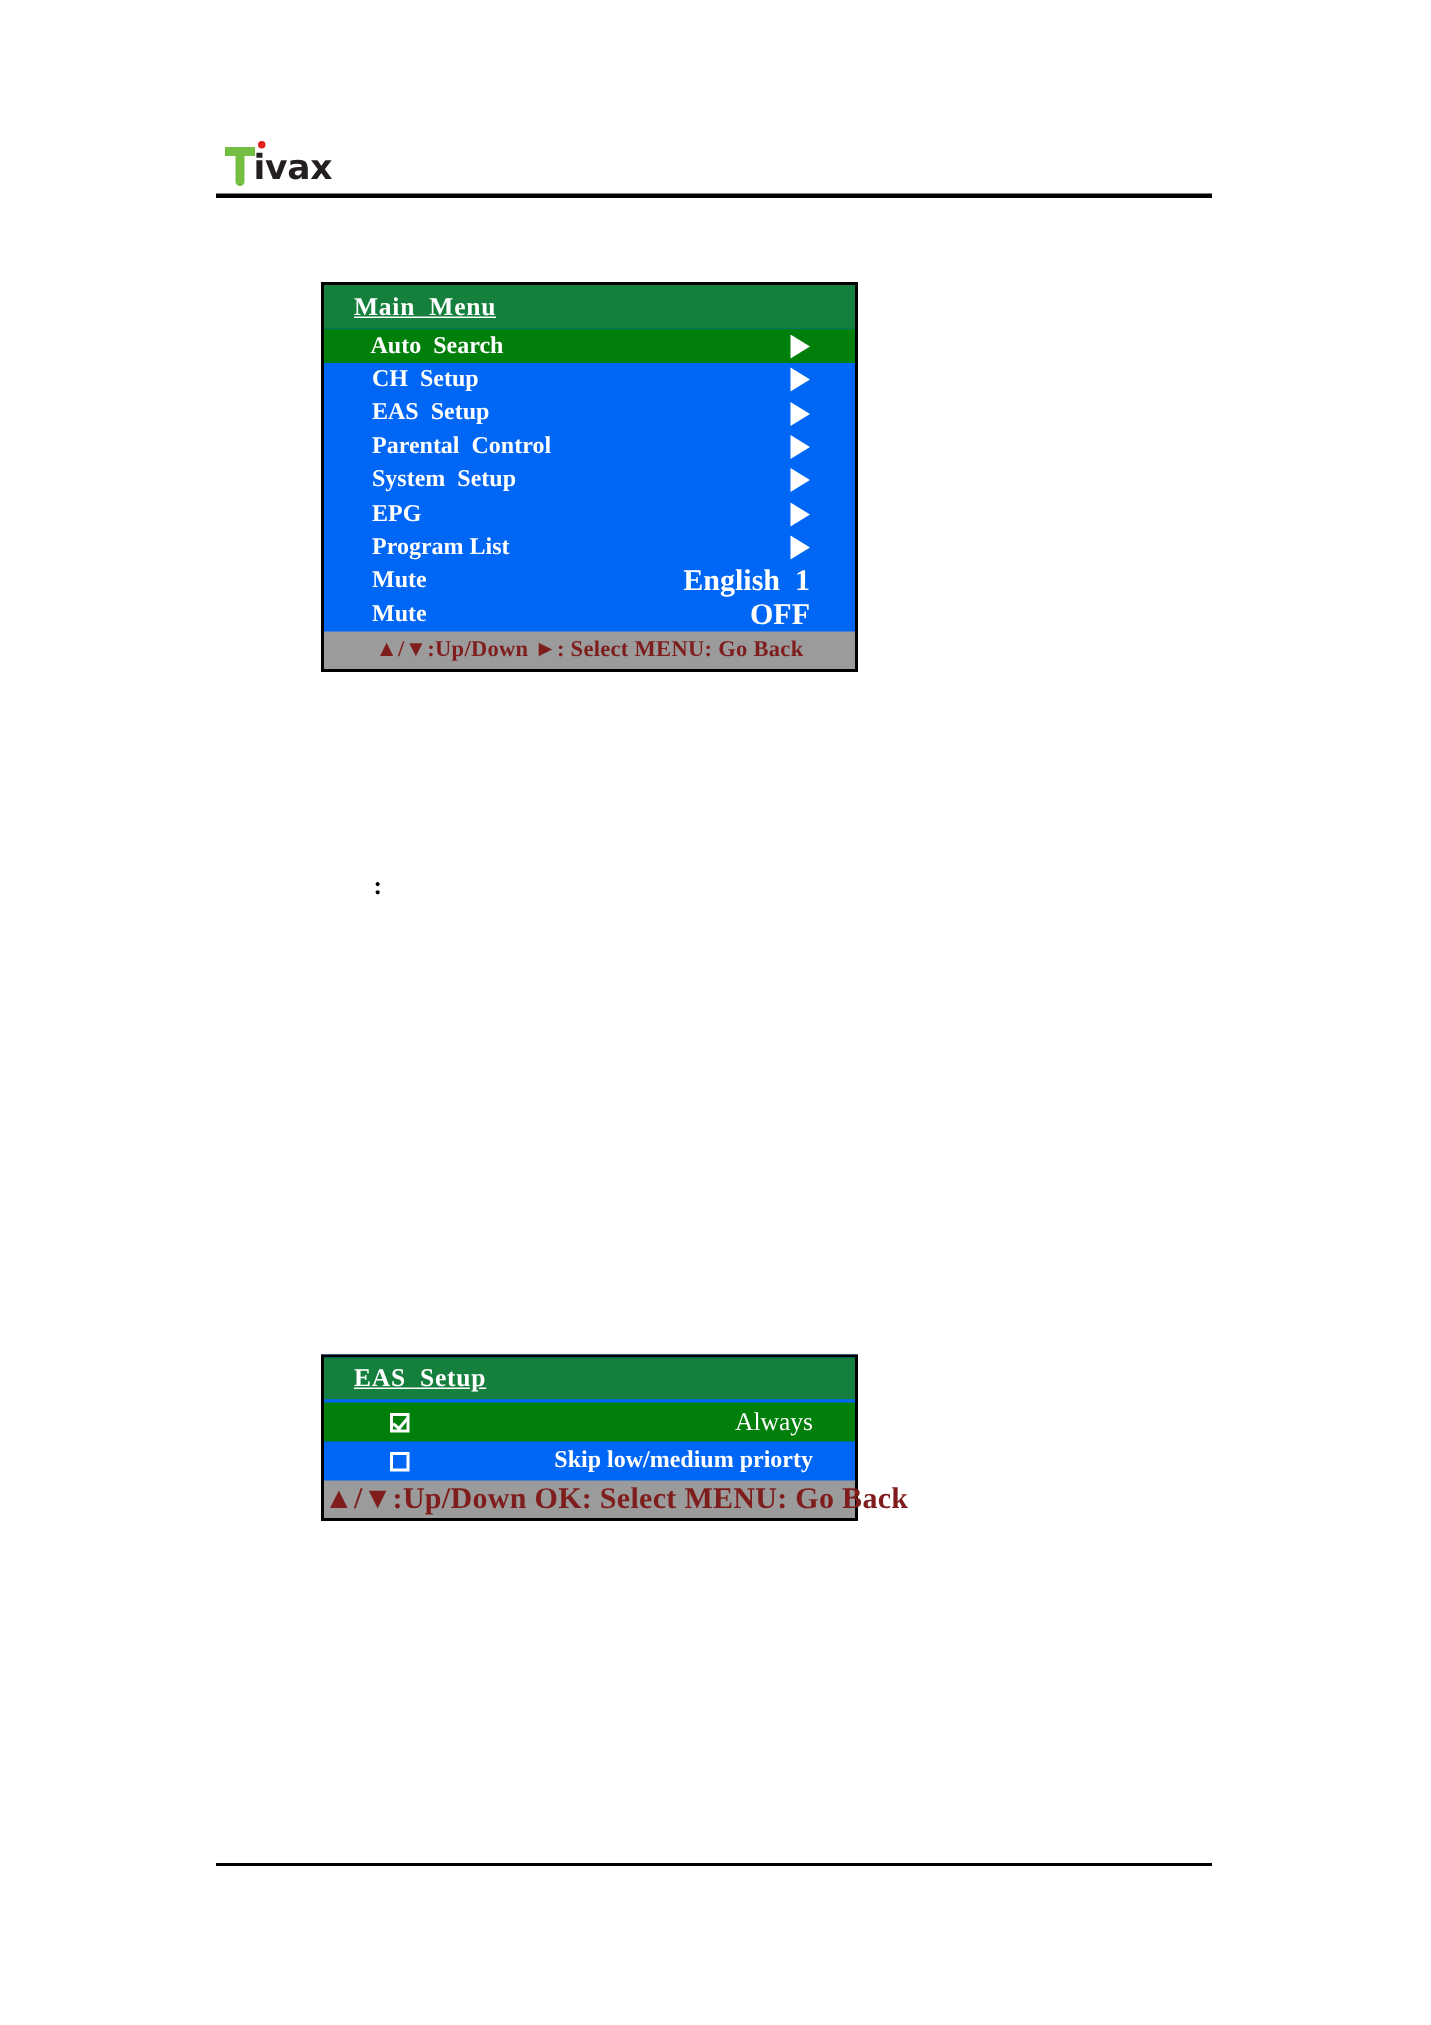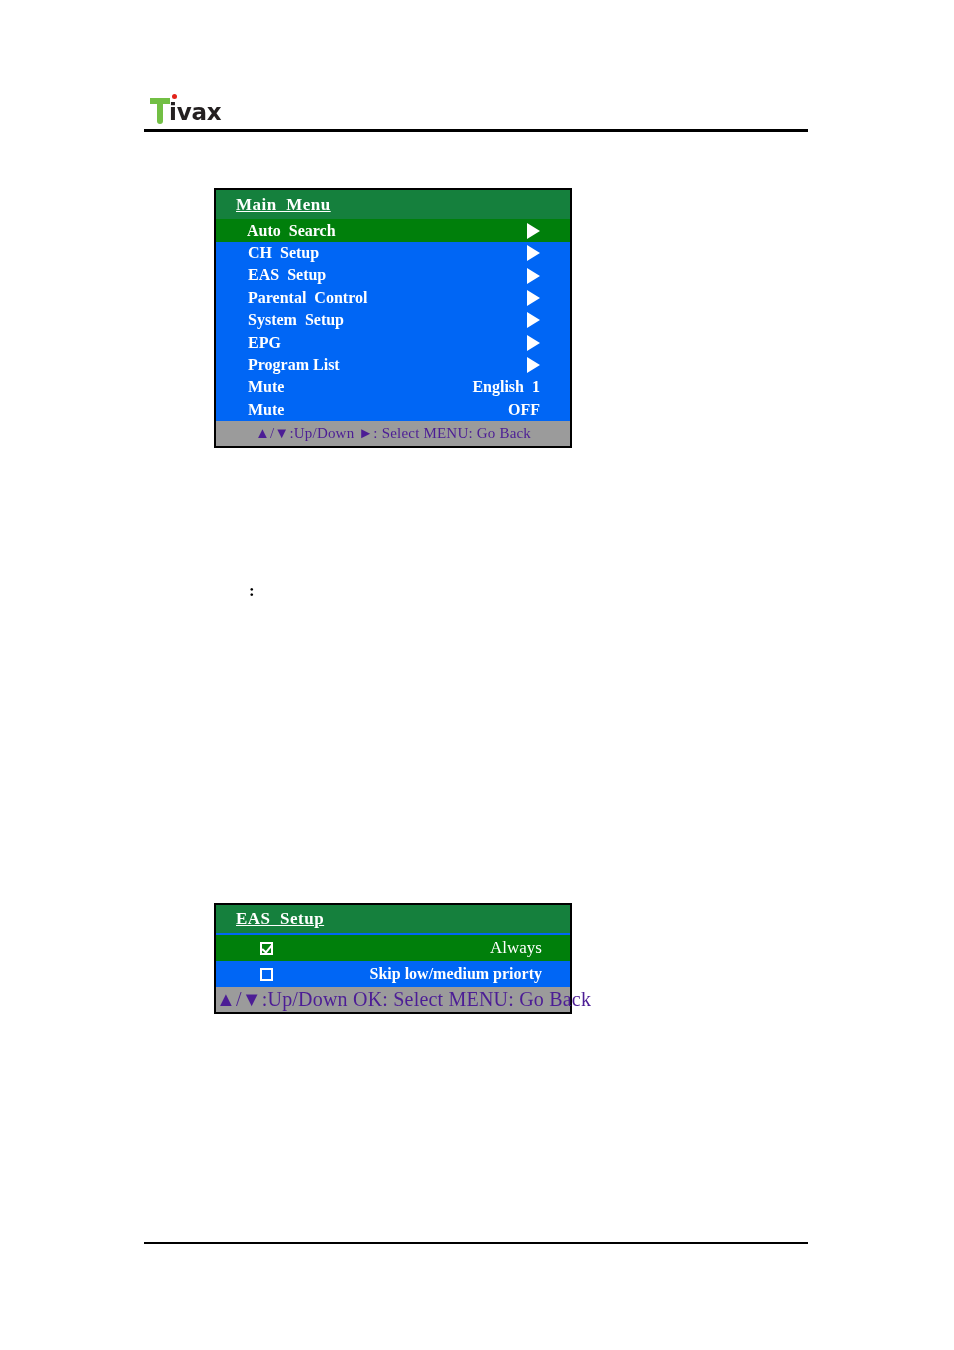--- a/index.html
+++ b/index.html
@@ -138,40 +138,40 @@
   .tri {
     display: inline-block;
     width: 0;
     height: 0;
     border-top: 8px solid transparent;
     border-bottom: 8px solid transparent;
     border-left: 13px solid #ffffff;
   }
   .osd-footer {
     background: #9b9b9b;
-    color: #4c1d95;
-    font-weight: normal;
+    color: #7f1d1d;
+    font-weight: bold;
     font-size: 15px;
     line-height: 24px;
     text-align: center;
     white-space: pre;
     letter-spacing: 0.2px;
   }
 
   
   #main-menu {
     left: 214px;
     top: 188px;
     width: 358px;
   }
   #main-menu .osd-title { line-height: 29px; font-size: 17px; }
   #main-menu .osd-row { height: 22.4px; line-height: 22.4px; }
   #main-menu .osd-row.selected { height: 23px; line-height: 23px; padding-left: 31px; }
   #main-menu .osd-footer { line-height: 25px; }
-  #main-menu .value-text { font-size: 16px; }
+  #main-menu .value-text { font-size: 20px; }
 
   
   #eas-menu {
     left: 214px;
     top: 903px;
     width: 358px;
   }
   #eas-menu .blue-sep {
     height: 2px;
     background: #0066f5;

